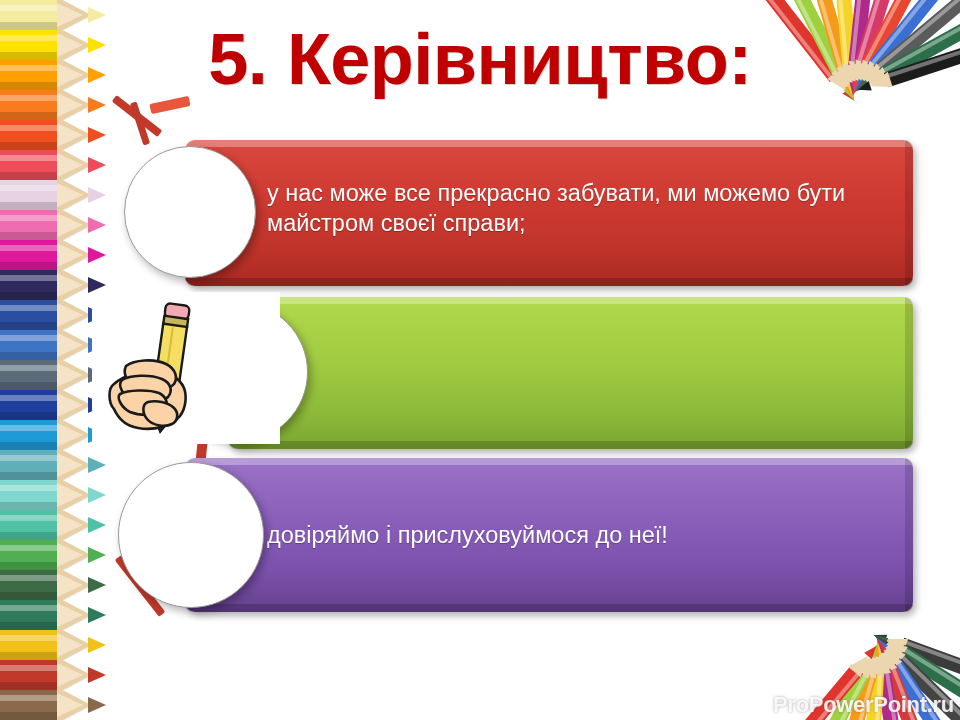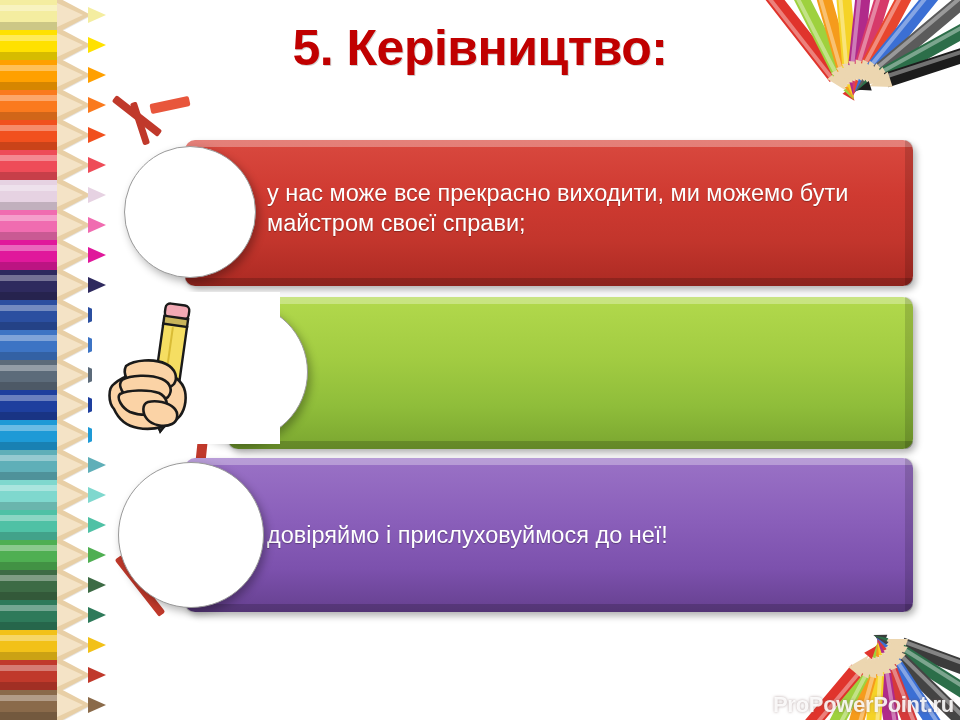--- a/index.html
+++ b/index.html
@@ -121,21 +121,21 @@
     pointer-events: none;
   }
 
   
   .title {
     position: absolute;
     left: 160px; top: 22px;
     width: 640px;
     text-align: center;
     z-index: 6;
-    font-size: 50px;
+    font-size: 72px;
     font-weight: bold;
     color: #C00000;
     letter-spacing: -0.5px;
     line-height: 1.05;
     text-shadow: 1px 1px 0 rgba(0,0,0,0.18);
   }
 
   
   .red-stroke {
     position: absolute;
@@ -555,21 +555,21 @@
   <div class="red-stroke rs2"></div>
   <div class="red-stroke rs3"></div>
   <div class="red-stroke rs4"></div>
   <div class="red-stroke rs5"></div>
 
   <div class="row">
     <div class="bar bar-red" style="left:185px; top:140px; width:728px; height:146px;">
       <div class="bevel-top"></div>
       <div class="bevel-right"></div>
       <div class="bevel-bottom"></div>
-      <div class="txt" style="left:82px; top:38px; width:610px;">у нас може все прекрасно виходити, ми можемо бути майстром своєї справи;</div>
+      <div class="txt" style="left:82px; top:38px; width:610px;">у нас може все прекрасно забувати, ми можемо бути майстром своєї справи;</div>
     </div>
     <div class="circle" style="left:124px; top:146px; width:132px; height:132px;"></div>
   </div>
 
   <div class="row">
     <div class="bar bar-green" style="left:228px; top:297px; width:685px; height:152px;">
       <div class="bevel-top"></div>
       <div class="bevel-right"></div>
       <div class="bevel-bottom"></div>
     </div>

